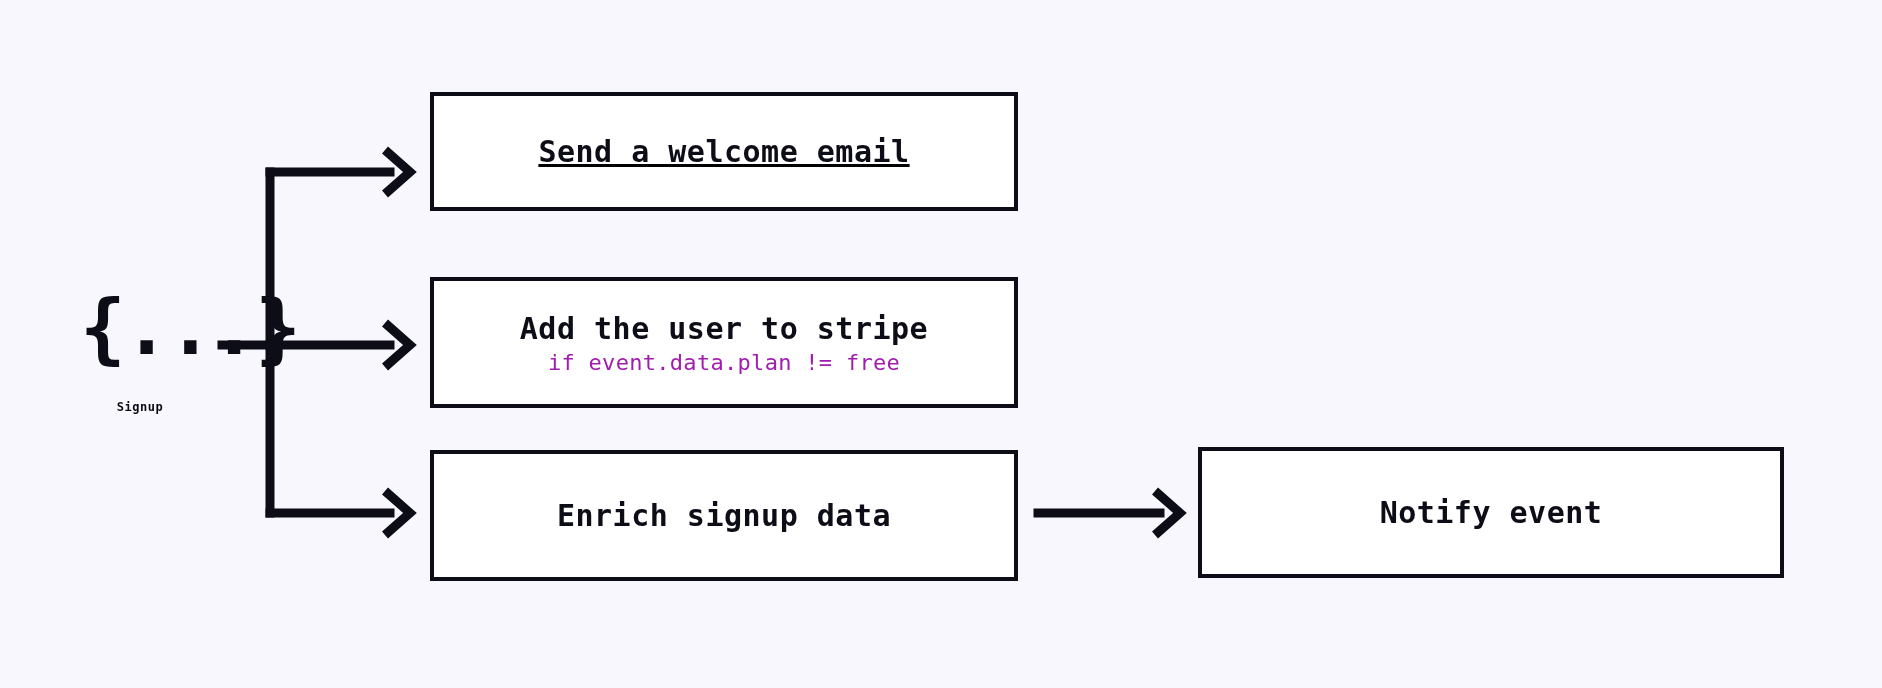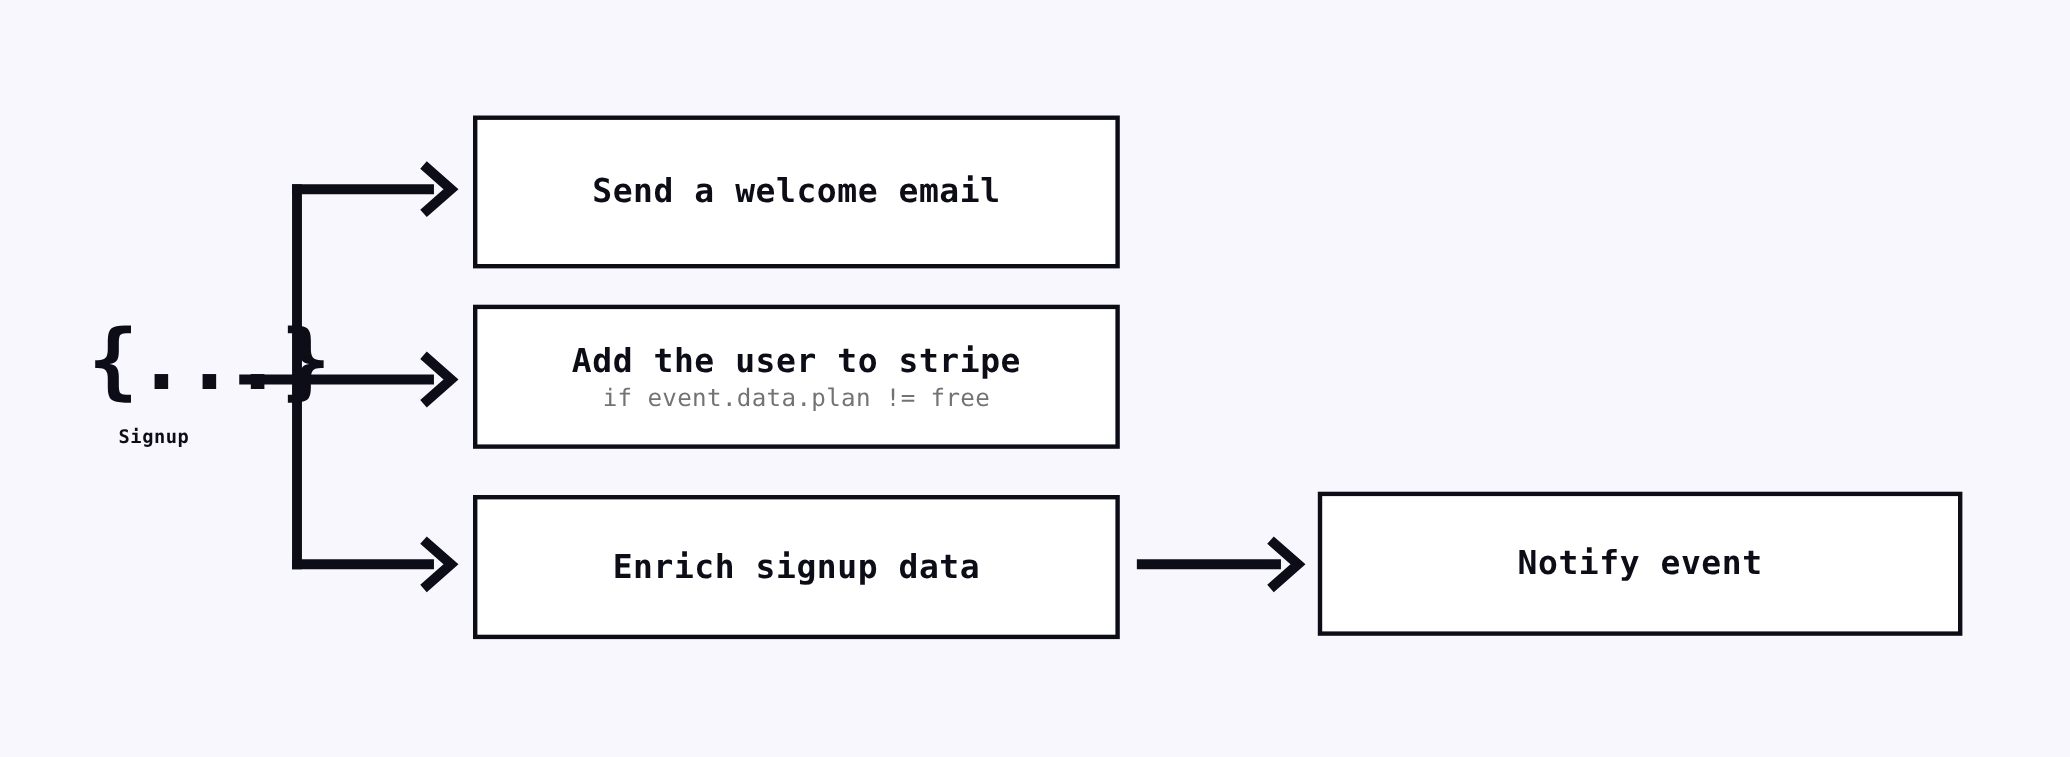--- a/index.html
+++ b/index.html
@@ -26,23 +26,23 @@
   }
   #trigger-glyph {
     font-family: "DejaVu Sans Mono", "Liberation Mono", monospace;
     font-size: 76px;
     font-weight: 700;
     line-height: 1;
     color: #0d0d17;
     letter-spacing: -2px;
   }
   #trigger-label {
-    margin-top: 22px;
+    margin-top: 34px;
     font-family: "DejaVu Sans Mono", "Liberation Mono", monospace;
-    font-size: 17px;
+    font-size: 12px;
     font-weight: 700;
     color: #0d0d17;
     letter-spacing: 0.5px;
   }
 
   
   .step-box {
     position: absolute;
     background: #ffffff;
     border: 4px solid #0d0d17;
@@ -57,27 +57,27 @@
     font-size: 30px;
     font-weight: 700;
     color: #0d0d17;
     letter-spacing: 0.5px;
     white-space: nowrap;
   }
   .step-cond {
     font-family: "DejaVu Sans Mono", "Liberation Mono", monospace;
     font-size: 22px;
     font-weight: 400;
-    color: #737373;
+    color: #a21caf;
     letter-spacing: 0.3px;
     white-space: nowrap;
     margin-top: 4px;
   }
 
-  #box-welcome { left: 430px; top: 105px;  width: 588px; height: 139px; }
+  #box-welcome { left: 430px; top: 92px;  width: 588px; height: 119px; text-decoration: underline; }
   #box-stripe  { left: 430px; top: 277px;  width: 588px; height: 131px; text-align: center; }
   #box-enrich  { left: 430px; top: 450px;  width: 588px; height: 131px; text-align: center; }
   #box-notify  { left: 1198px; top: 447px; width: 586px; height: 131px; }
 
   
   #connectors {
     position: absolute;
     left: 0; top: 0;
     width: 1882px;
     height: 688px;

